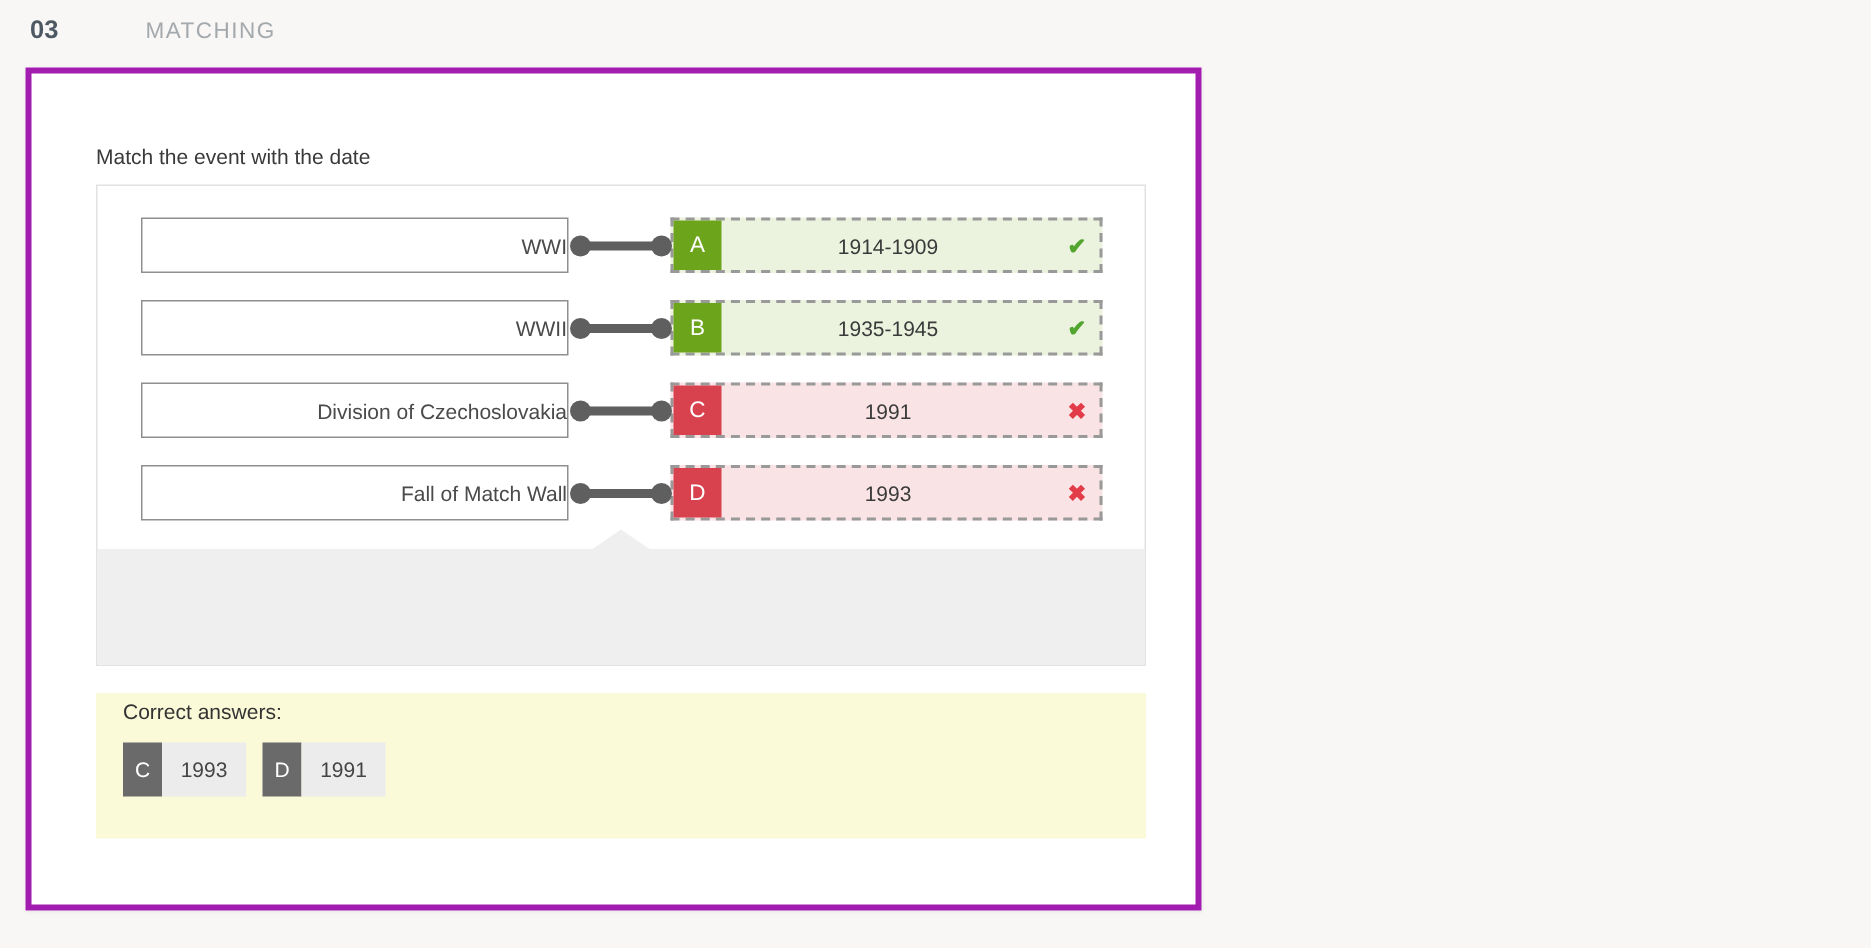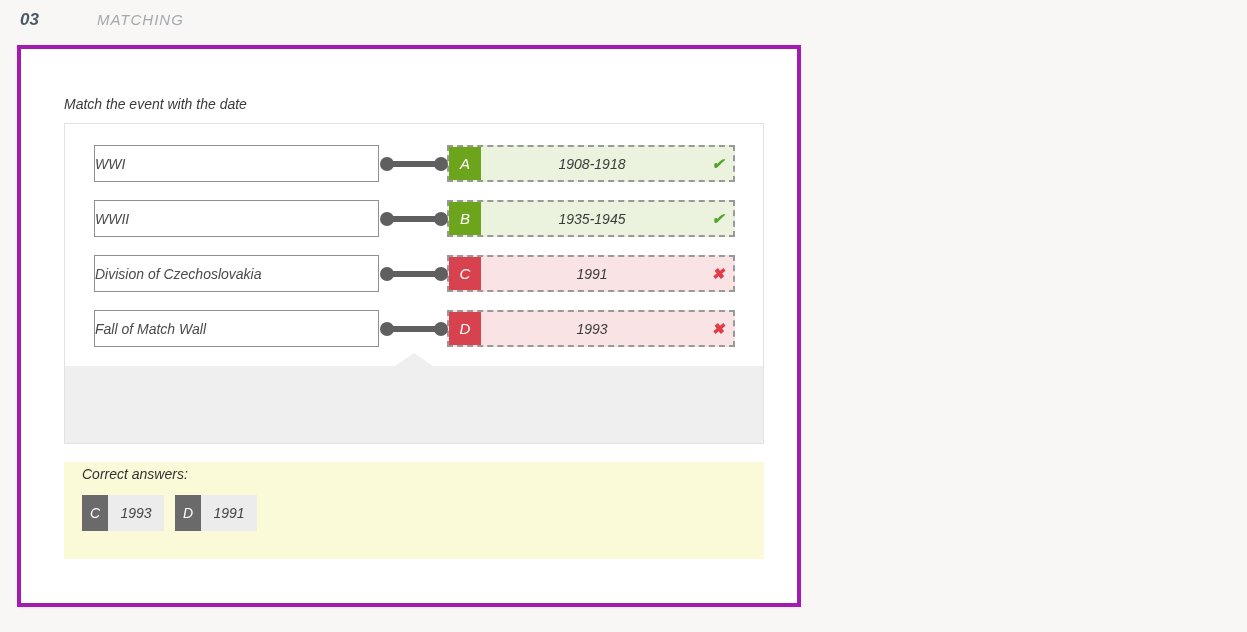--- a/index.html
+++ b/index.html
@@ -1,35 +1,35 @@
 <!DOCTYPE html>
 <html><head>
 <meta charset="utf-8">
 <style>
   * { margin:0; padding:0; box-sizing:border-box; }
   body { background:#f8f7f5; font-family:"Liberation Sans", sans-serif; }
-  .page { position:relative; width:1041px; height:632px; overflow:hidden;font-style:italic; }
+  .page { position:relative; width:1041px; height:632px; overflow:hidden; }
 
   
   .q-header { position:absolute; left:20px; top:10px; display:flex; align-items:baseline; gap:10px; }
   .q-number { font-size:17px; font-weight:bold; color:#4d5863; }
   .q-type { font-size:15px; color:#a3a9ad; letter-spacing:1px;margin-left:48px; }
 
   
   .card { position:absolute; left:17px; top:45px; width:784px; height:562px;
           background:#ffffff; border:4px solid #a21caf; box-shadow:0 1px 3px rgba(0,0,0,0.07); }
   .prompt { position:absolute; left:43px; top:47px; font-size:14px; color:#3a3a3a; }
 
   
   .match-panel { position:absolute; left:43px; top:74px; width:700px; height:321px;
                  background:#ffffff; border:1px solid #e2e2e2; }
   .rows { position:absolute; left:0; top:0; right:0; padding-top:21px; }
   .match-row { display:flex; align-items:center; height:37px; margin-bottom:18px; }
   .left-box { margin-left:29px; width:285px; height:37px; border:1px solid #8f8f8f;
-              background:#fff; display:flex; align-items:center; justify-content:flex-start;
+              background:#fff; display:flex; align-items:center; justify-content:flex-end;
               font-size:14px; color:#4a4a4a; }
   .connector { position:relative; width:68px; height:37px; flex:0 0 68px; }
   .connector .bar { position:absolute; left:8px; right:6px; top:50%; margin-top:-3px; height:6px; background:#5f5f5f; }
   .connector .dot { position:absolute; top:50%; margin-top:-7px; width:14px; height:14px; border-radius:50%; background:#5f5f5f; }
   .connector .dot.l { left:1px; } .connector .dot.r { right:-1px; }
   .answer-chip { width:288px; height:37px; border:2px dashed #999; display:flex; align-items:stretch; }
   .match-row.correct .answer-chip { background:#ebf3df; }
   .match-row.incorrect .answer-chip { background:#fae3e5; }
   .answer-chip .letter { width:32px; display:flex; align-items:center; justify-content:center;
                          color:#fff; font-size:15px; }
@@ -85,21 +85,21 @@
     <div class="left-box">
       <span>WWI</span>
     </div>
     <div class="connector">
       <span class="dot l"></span>
       <span class="bar"></span>
       <span class="dot r"></span>
     </div>
     <div class="answer-chip">
       <span class="letter">A</span>
-      <span class="value">1908-1918</span>
+      <span class="value">1914-1909</span>
       <span class="result-icon">✔</span>
     </div>
   </div>
 
   <div class="match-row correct">
     <div class="left-box">
       <span>WWII</span>
     </div>
     <div class="connector">
       <span class="dot l"></span>

